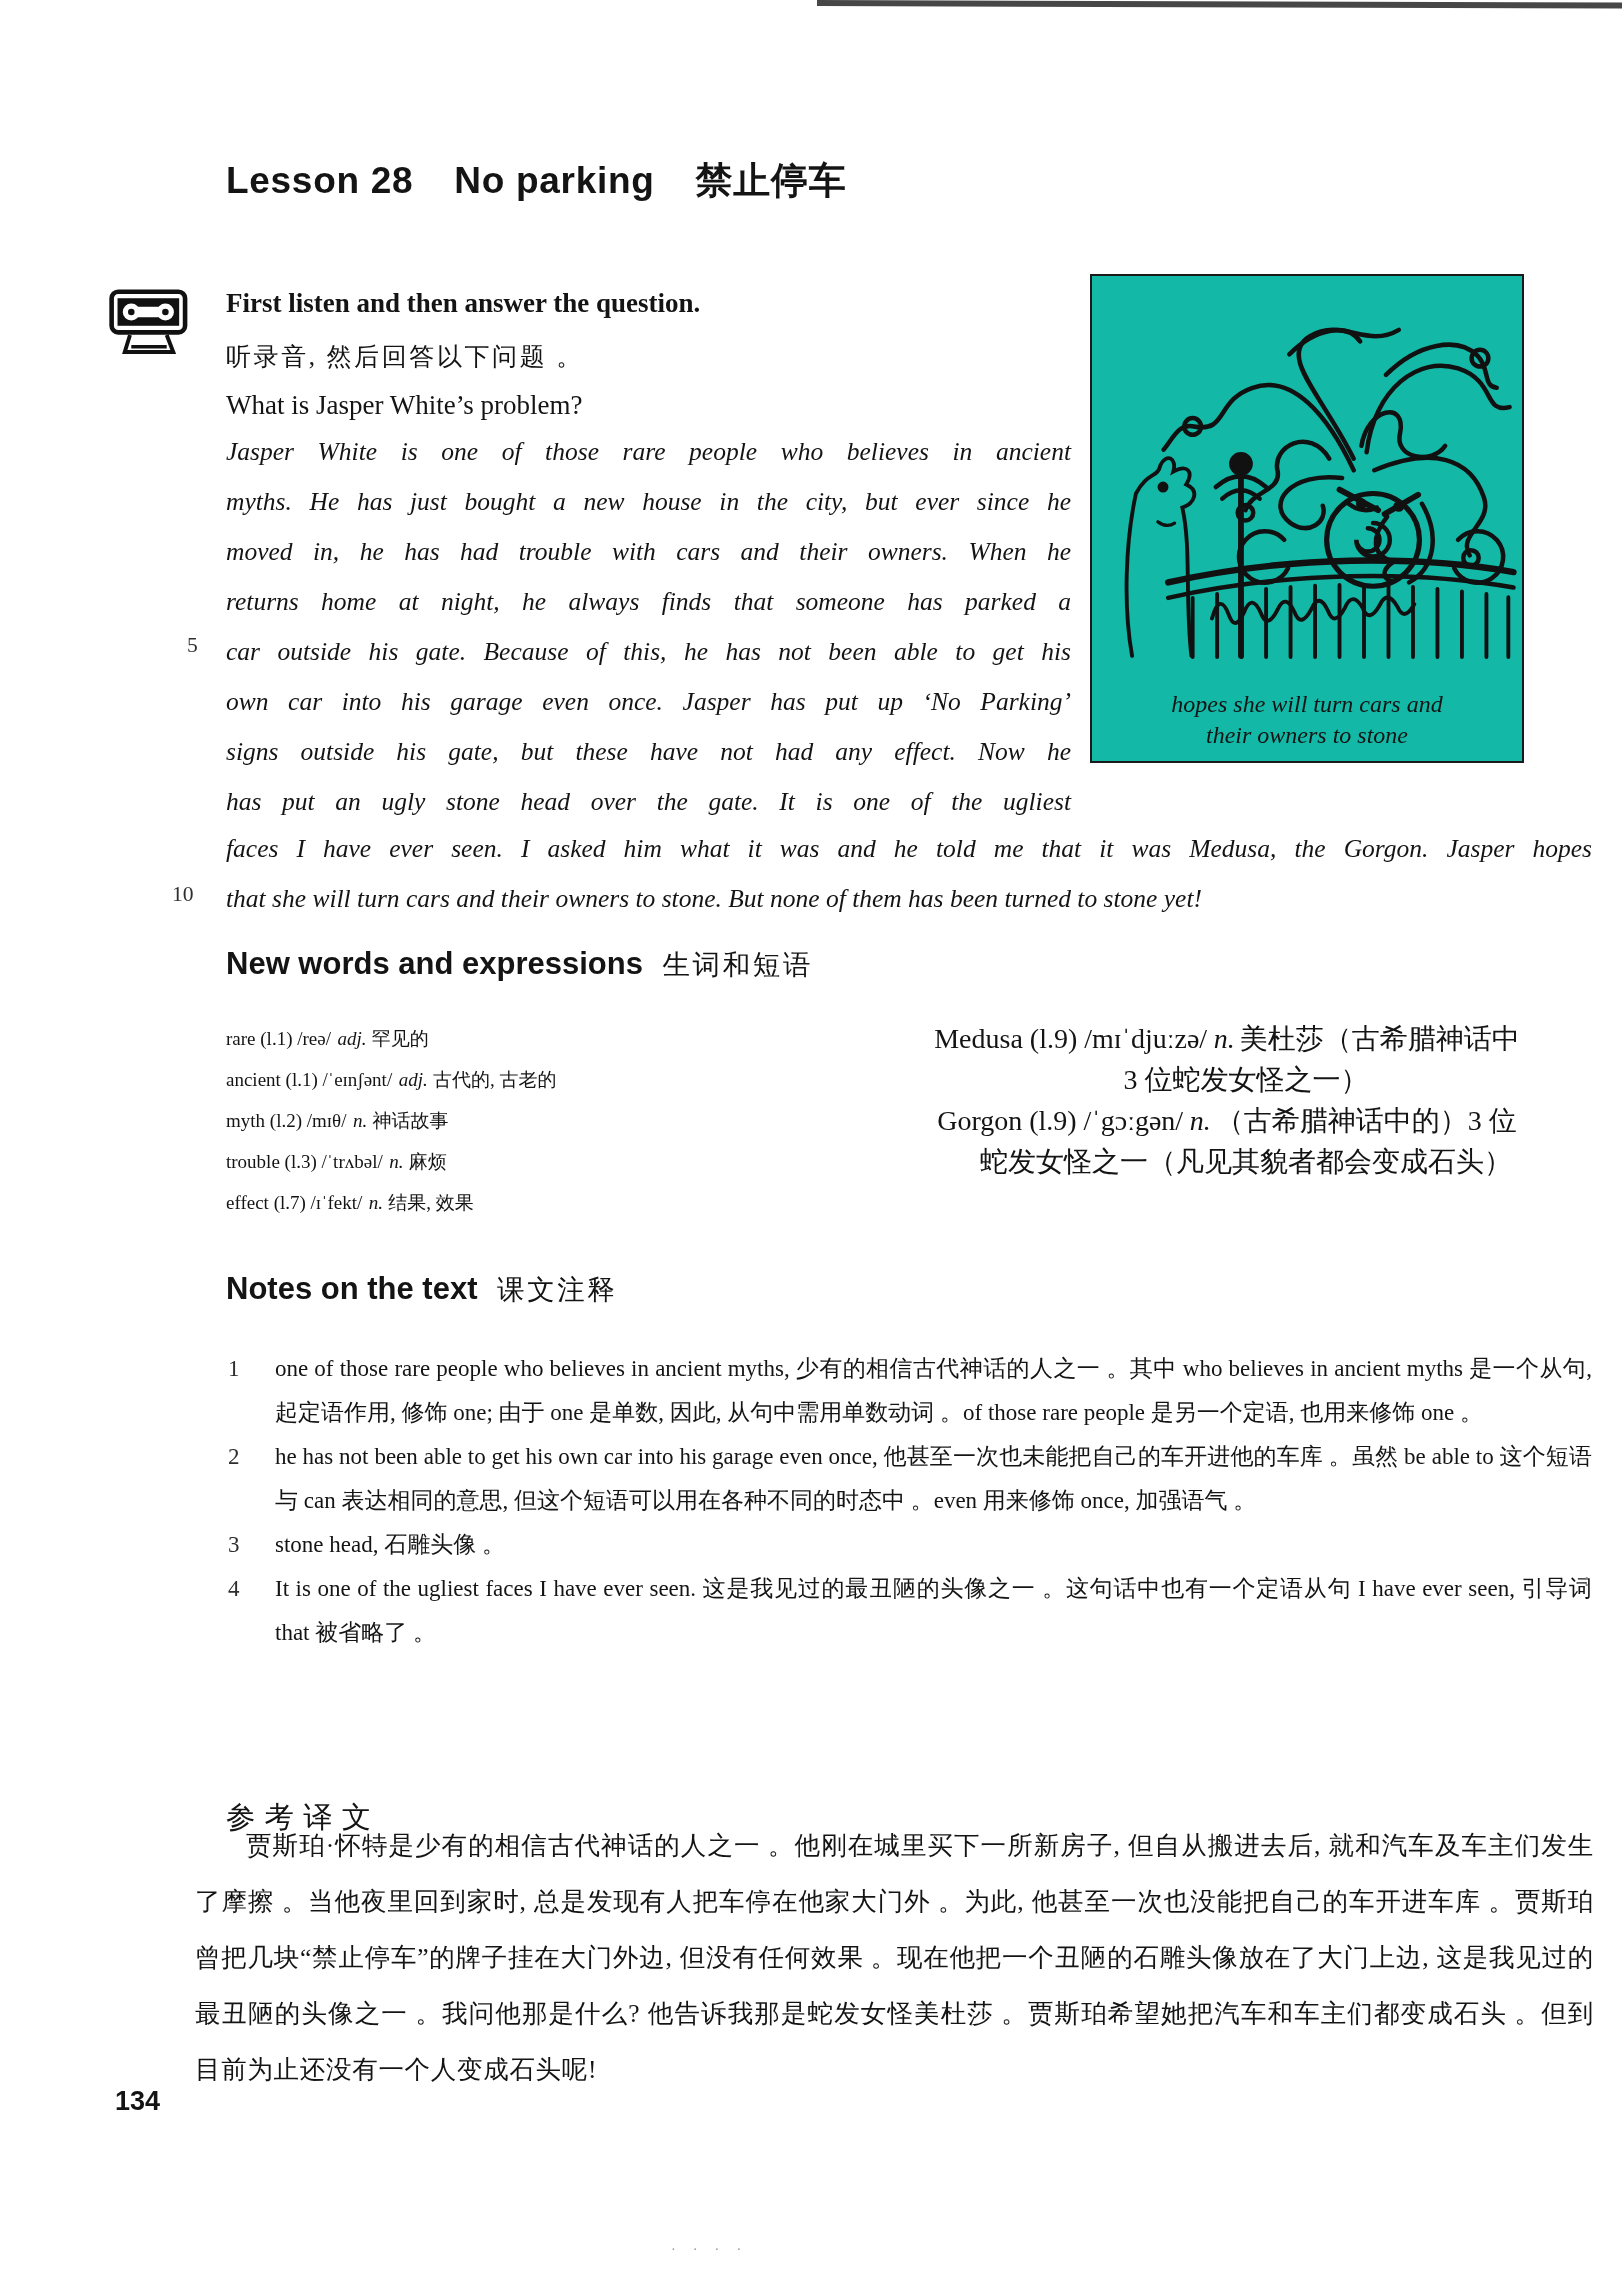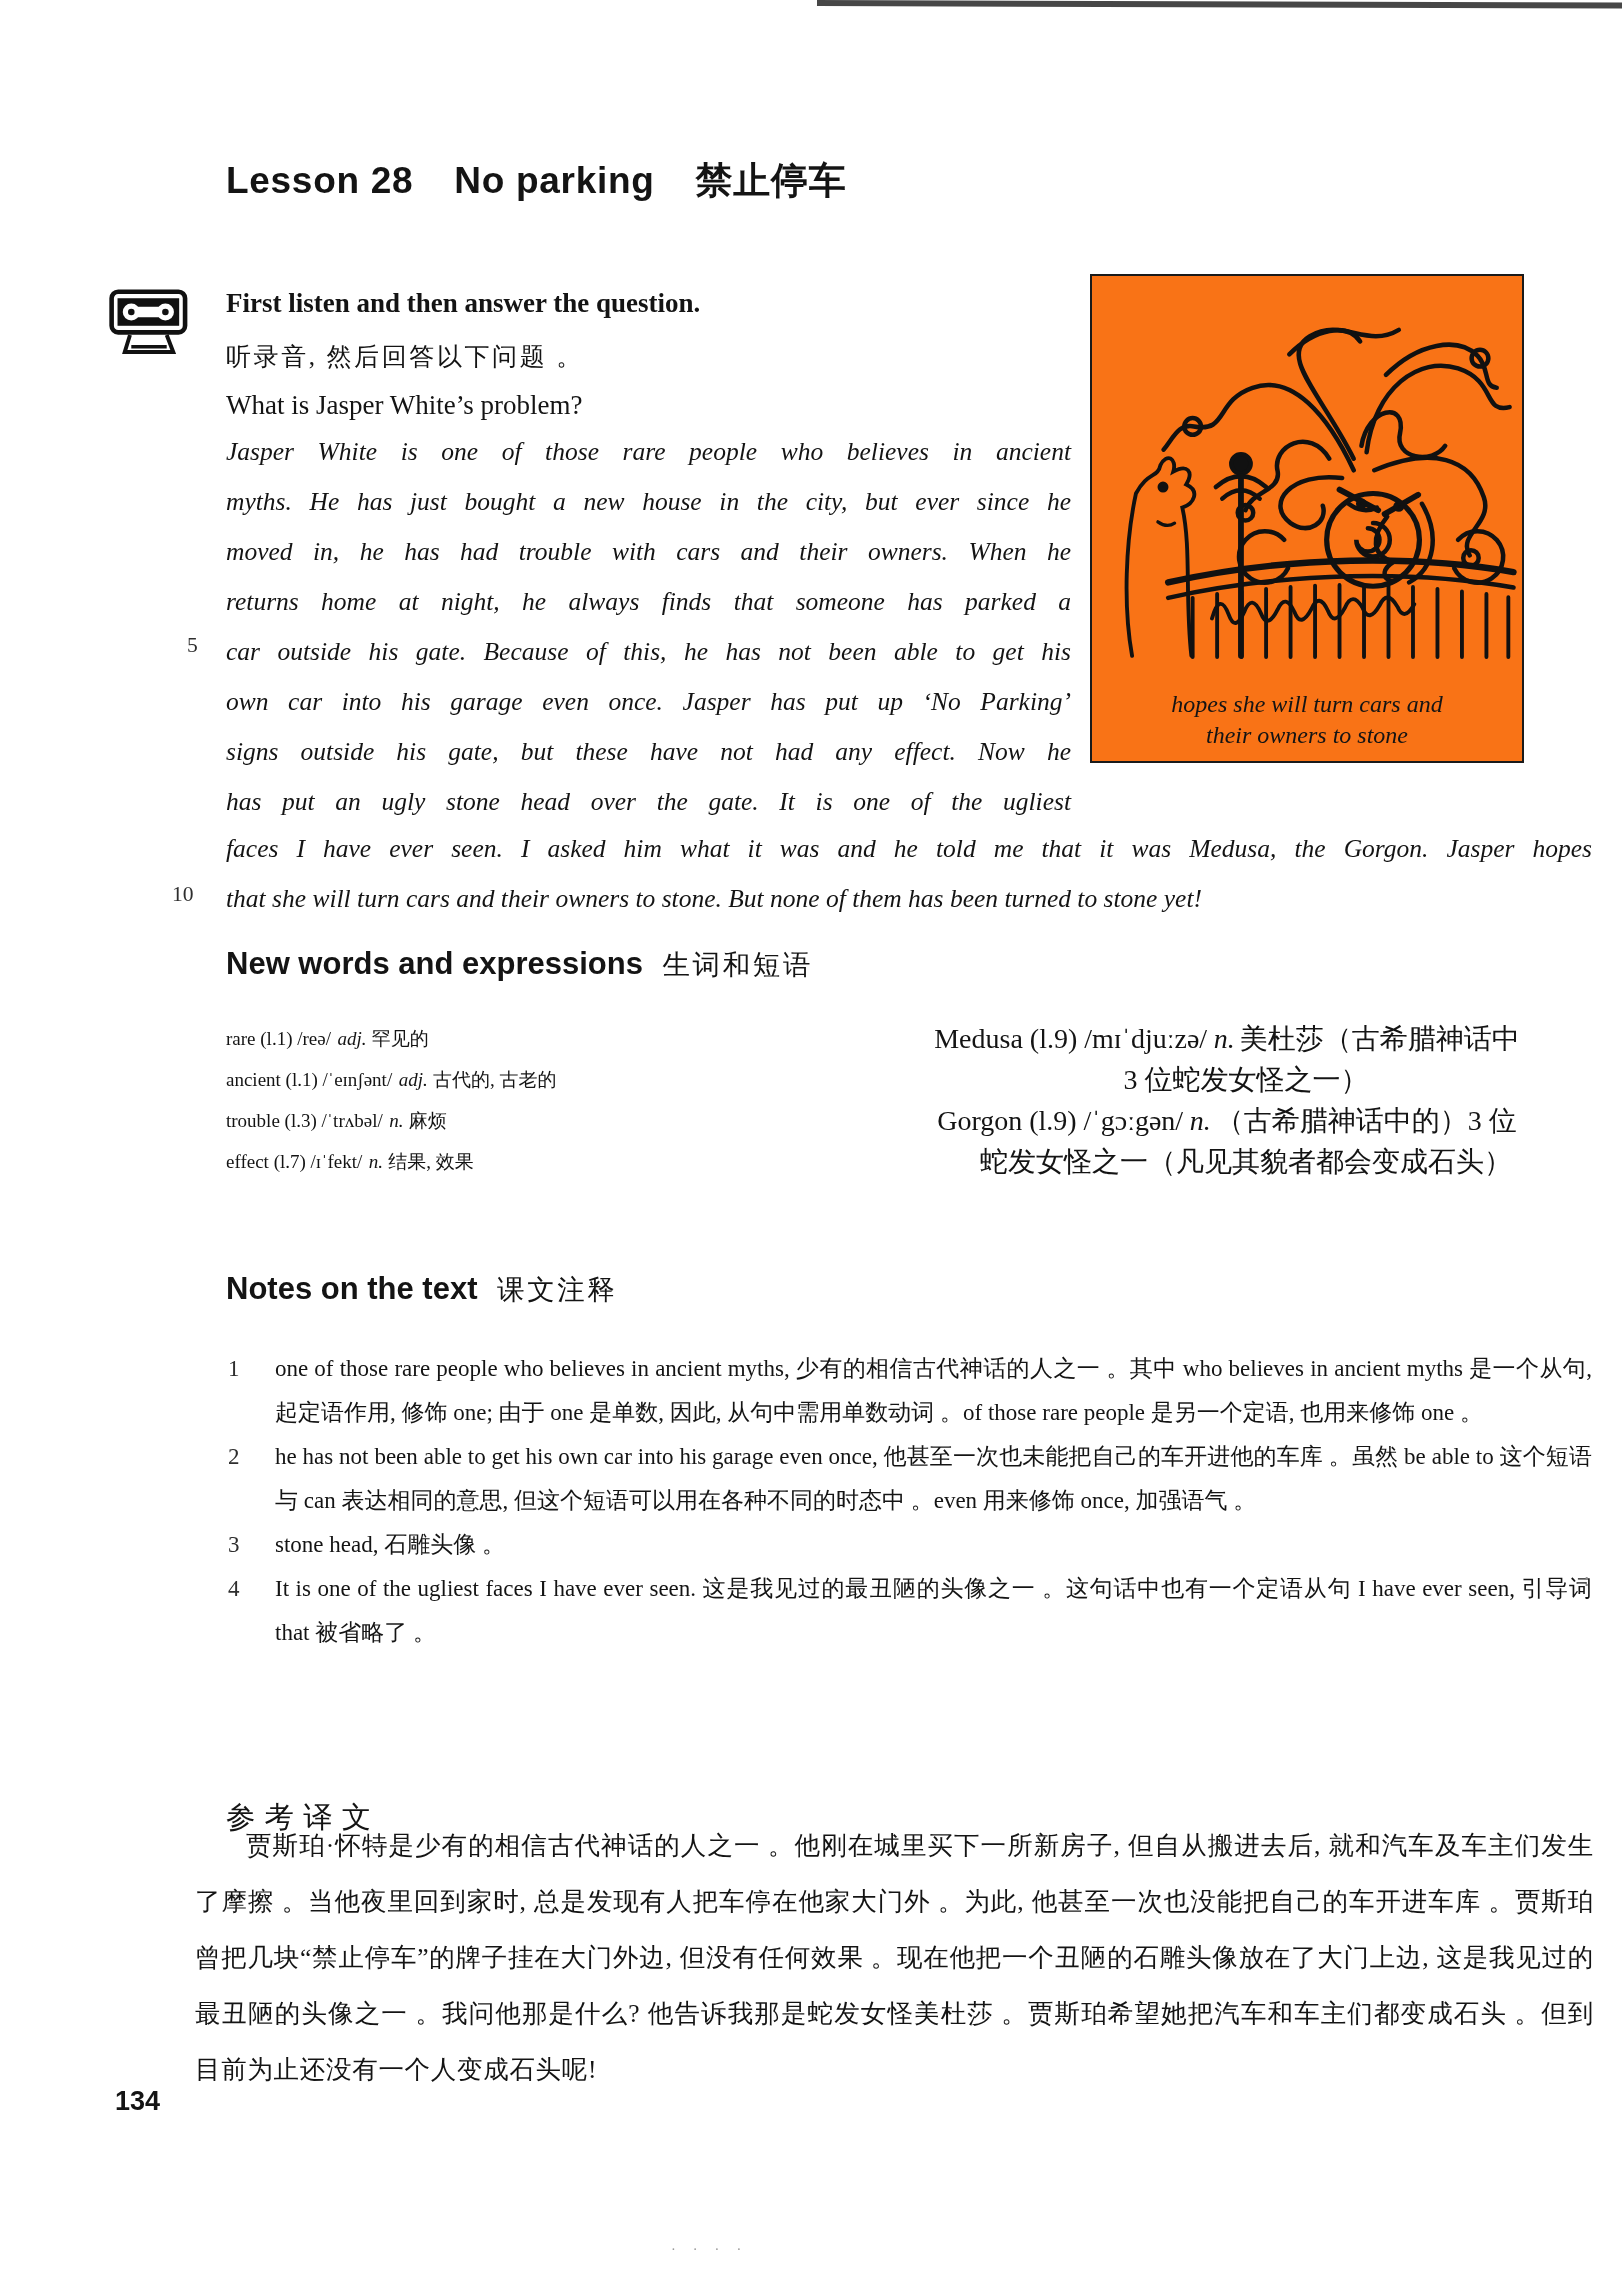--- a/index.html
+++ b/index.html
@@ -36,21 +36,21 @@
   .passage-wide { position:absolute; left:226px; top:824px; width:1366px;
     font-size:25.5px; line-height:50px; }
   .pline { white-space:nowrap;font-style:italic; }
   .pline.just { text-align:justify; text-align-last:justify; white-space:normal; }
   .line-num { position:absolute; font-size:21.6px; color:#2e2e2e; }
   .line-num-5  { left:187px; top:633px; }
   .line-num-10 { left:172px; top:882px; }
 
   
   .figure { position:absolute; left:1090px; top:274px; width:434px; height:489px;
-    border:2.6px solid #1a1a1a; box-sizing:border-box; background:#f97316; }
+    border:2.6px solid #1a1a1a; box-sizing:border-box; background:#14b8a6; }
   .figure svg { display:block; margin:1.3px auto 0; }
   .figure-caption { position:absolute; left:0; right:0; bottom:10.5px; text-align:center;
     font-style:italic; font-size:24px; line-height:31px; }
 
   
   .section-heading { position:absolute; font-family:"Liberation Sans", sans-serif;
     font-weight:bold; font-size:31px; white-space:nowrap; }
   .section-heading .zh { font-family:"Liberation Serif", serif; font-weight:500;
     font-size:27.5px; margin-left:19.6px; letter-spacing:2.6px; }
   .nw-heading { left:226px; top:946px; }
@@ -180,20 +180,21 @@
     </div>
   </div>
 
   <div class="section-heading nw-heading">
     <span>New words and expressions</span><span class="zh">生词和短语</span>
   </div>
 
   <div class="vocab-left">
     <div class="ventry"><span>rare (l.1) /reə/</span><i>adj.</i><span>罕见的</span></div>
     <div class="ventry"><span>ancient (l.1) /ˈeɪnʃənt/</span><i>adj.</i><span>古代的, 古老的</span></div>
+    <div class="ventry"><span>myth (l.2) /mɪθ/</span><i>n.</i><span>神话故事</span></div>
     <div class="ventry"><span>trouble (l.3) /ˈtrʌbəl/</span><i>n.</i><span>麻烦</span></div>
     <div class="ventry"><span>effect (l.7) /ɪˈfekt/</span><i>n.</i><span>结果, 效果</span></div>
   </div>
   <div class="vocab-right">
     <div class="ventry"><span>Medusa (l.9) /mɪˈdjuːzə/</span><i>n.</i><span>美杜莎（古希腊神话中</span></div>
     <div class="ventry vindent">3 位蛇发女怪之一）</div>
     <div class="ventry"><span>Gorgon (l.9) /ˈgɔːgən/</span><i>n.</i><span>（古希腊神话中的）3 位</span></div>
     <div class="ventry vindent">蛇发女怪之一（凡见其貌者都会变成石头）</div>
   </div>
 

